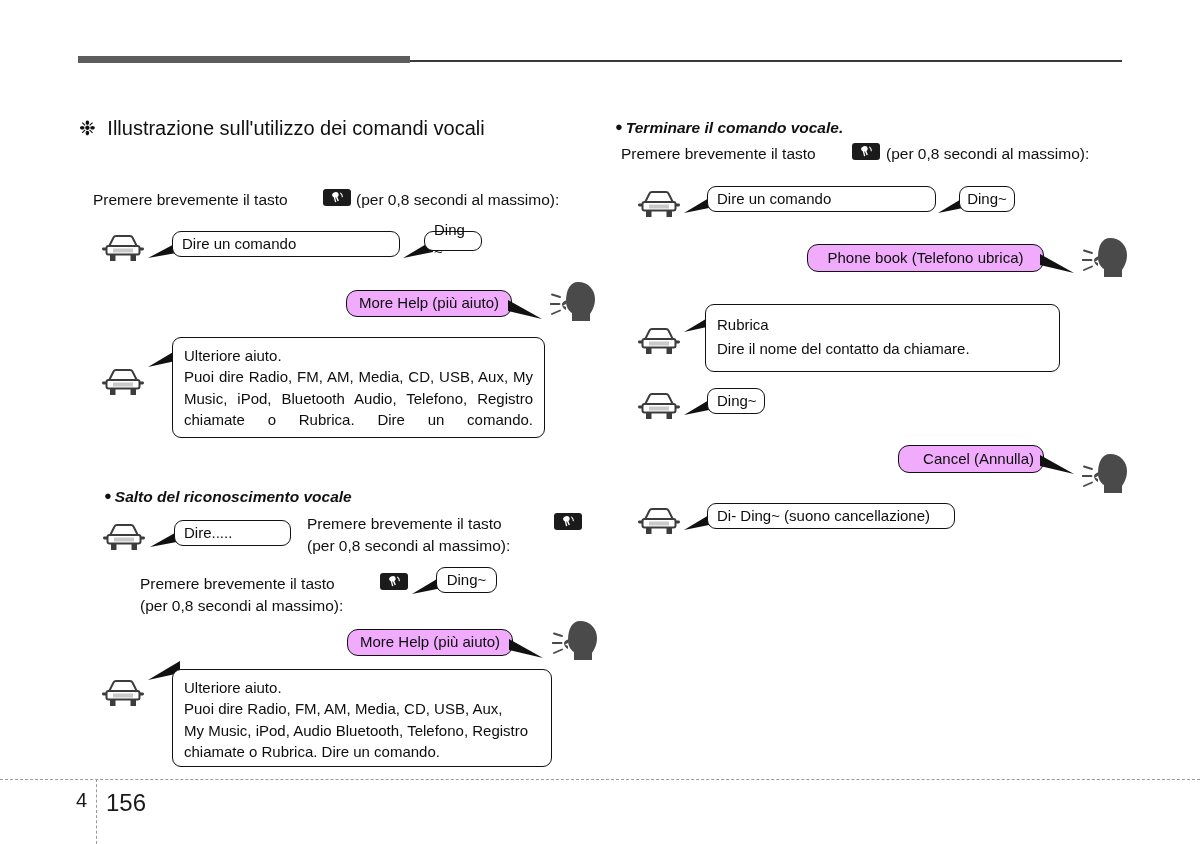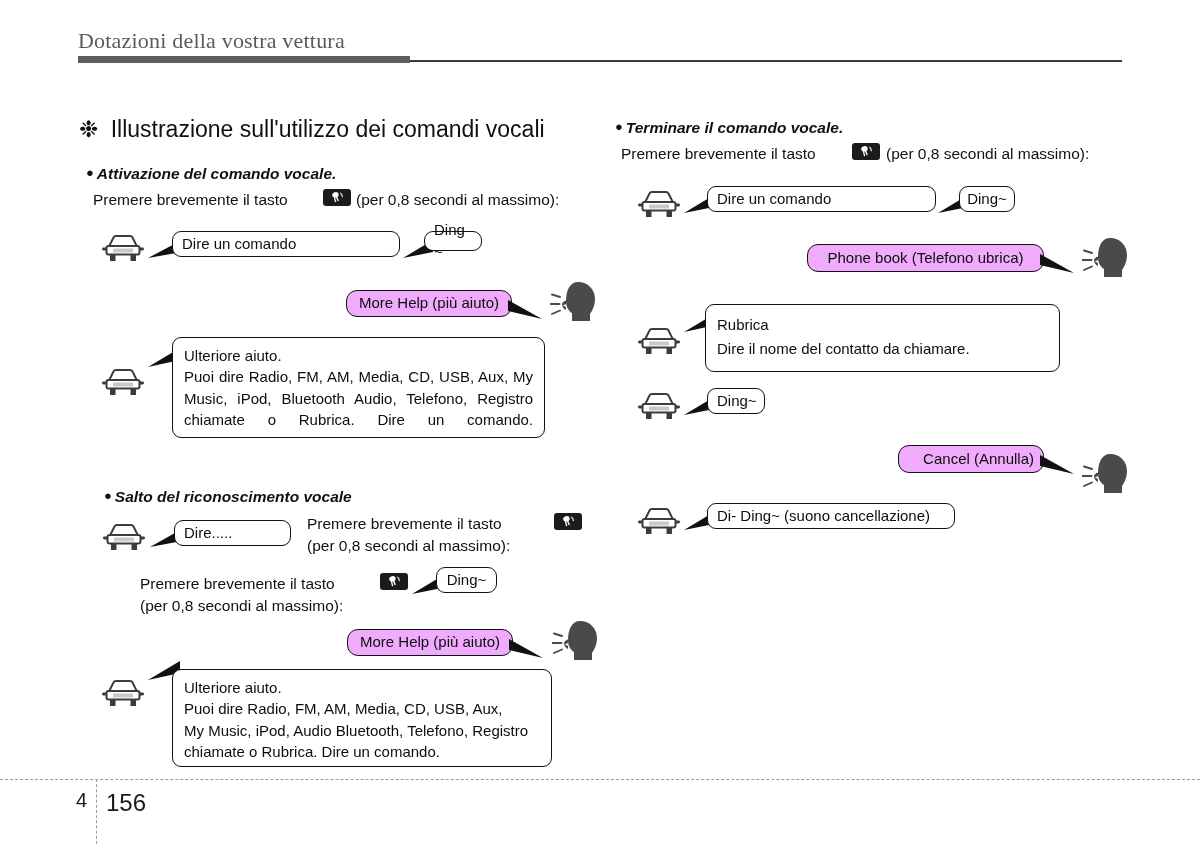--- a/index.html
+++ b/index.html
@@ -66,21 +66,21 @@
   
   .txt {
     position: absolute;
     font-size: 15.5px;
     color: #101010;
     white-space: nowrap;
     line-height: 1.5;
   }
   .sec-star {
     position: absolute;
-    font-size: 23px;
+    font-size: 20px;
     color: #101010;
     white-space: nowrap;
   }
   .sec-bullet {
     position: absolute;
     font-size: 15.5px;
     font-weight: bold;
     font-style: italic;
     color: #101010;
     white-space: nowrap;
@@ -138,32 +138,28 @@
   }
   .tail-l svg { display: block; overflow: visible; }
 
   .nowrap { white-space: nowrap; }
 </style>
 </head>
 <body>
 
 <div id="page">
 
-  <div class="hdr-title">Dotazioni della vostra vettura</div>
   <div class="hdr-bar-dark"></div>
   <div class="hdr-bar-thin"></div>
 
   <div class="sec-star" style="left:79px; top:116px;">
     <span>❉</span>
     <span style="margin-left:6px;">Illustrazione sull'utilizzo dei comandi vocali</span>
   </div>
 
-  <div class="sec-bullet" style="left:86px; top:165px;">
-    <span class="dot">●</span><span>Attivazione del comando vocale.</span>
-  </div>
 
   <div class="txt" style="left:93px; top:188px;">Premere brevemente il tasto</div>
   <div class="talkbtn" style="left:323px; top:189px;">
     <svg width="16" height="13" viewBox="0 0 16 13" aria-hidden="true">
       <path d="M6.2 1.2c1.5-.5 3 .3 3.4 1.9.3 1.3-.2 2.3-1.2 3l1.5 3.6-1.3.5-1.6-3.8c-.2.05-.5.1-.8.1l1.1 4.4-1.3.35-1.2-4.9c-1-.5-1.7-1.5-1.7-2.7C3.1 2.6 4.5 1.5 6.2 1.2z" fill="#ffffff"></path>
       <path d="M11.6 2.1c1.1.9 1.7 2.2 1.7 3.6" stroke="#ffffff" stroke-width="1.1" fill="none" stroke-linecap="round"></path>
     </svg>
   </div>
   <div class="txt" style="left:356px; top:188px;">(per 0,8 secondi al massimo):</div>
 

